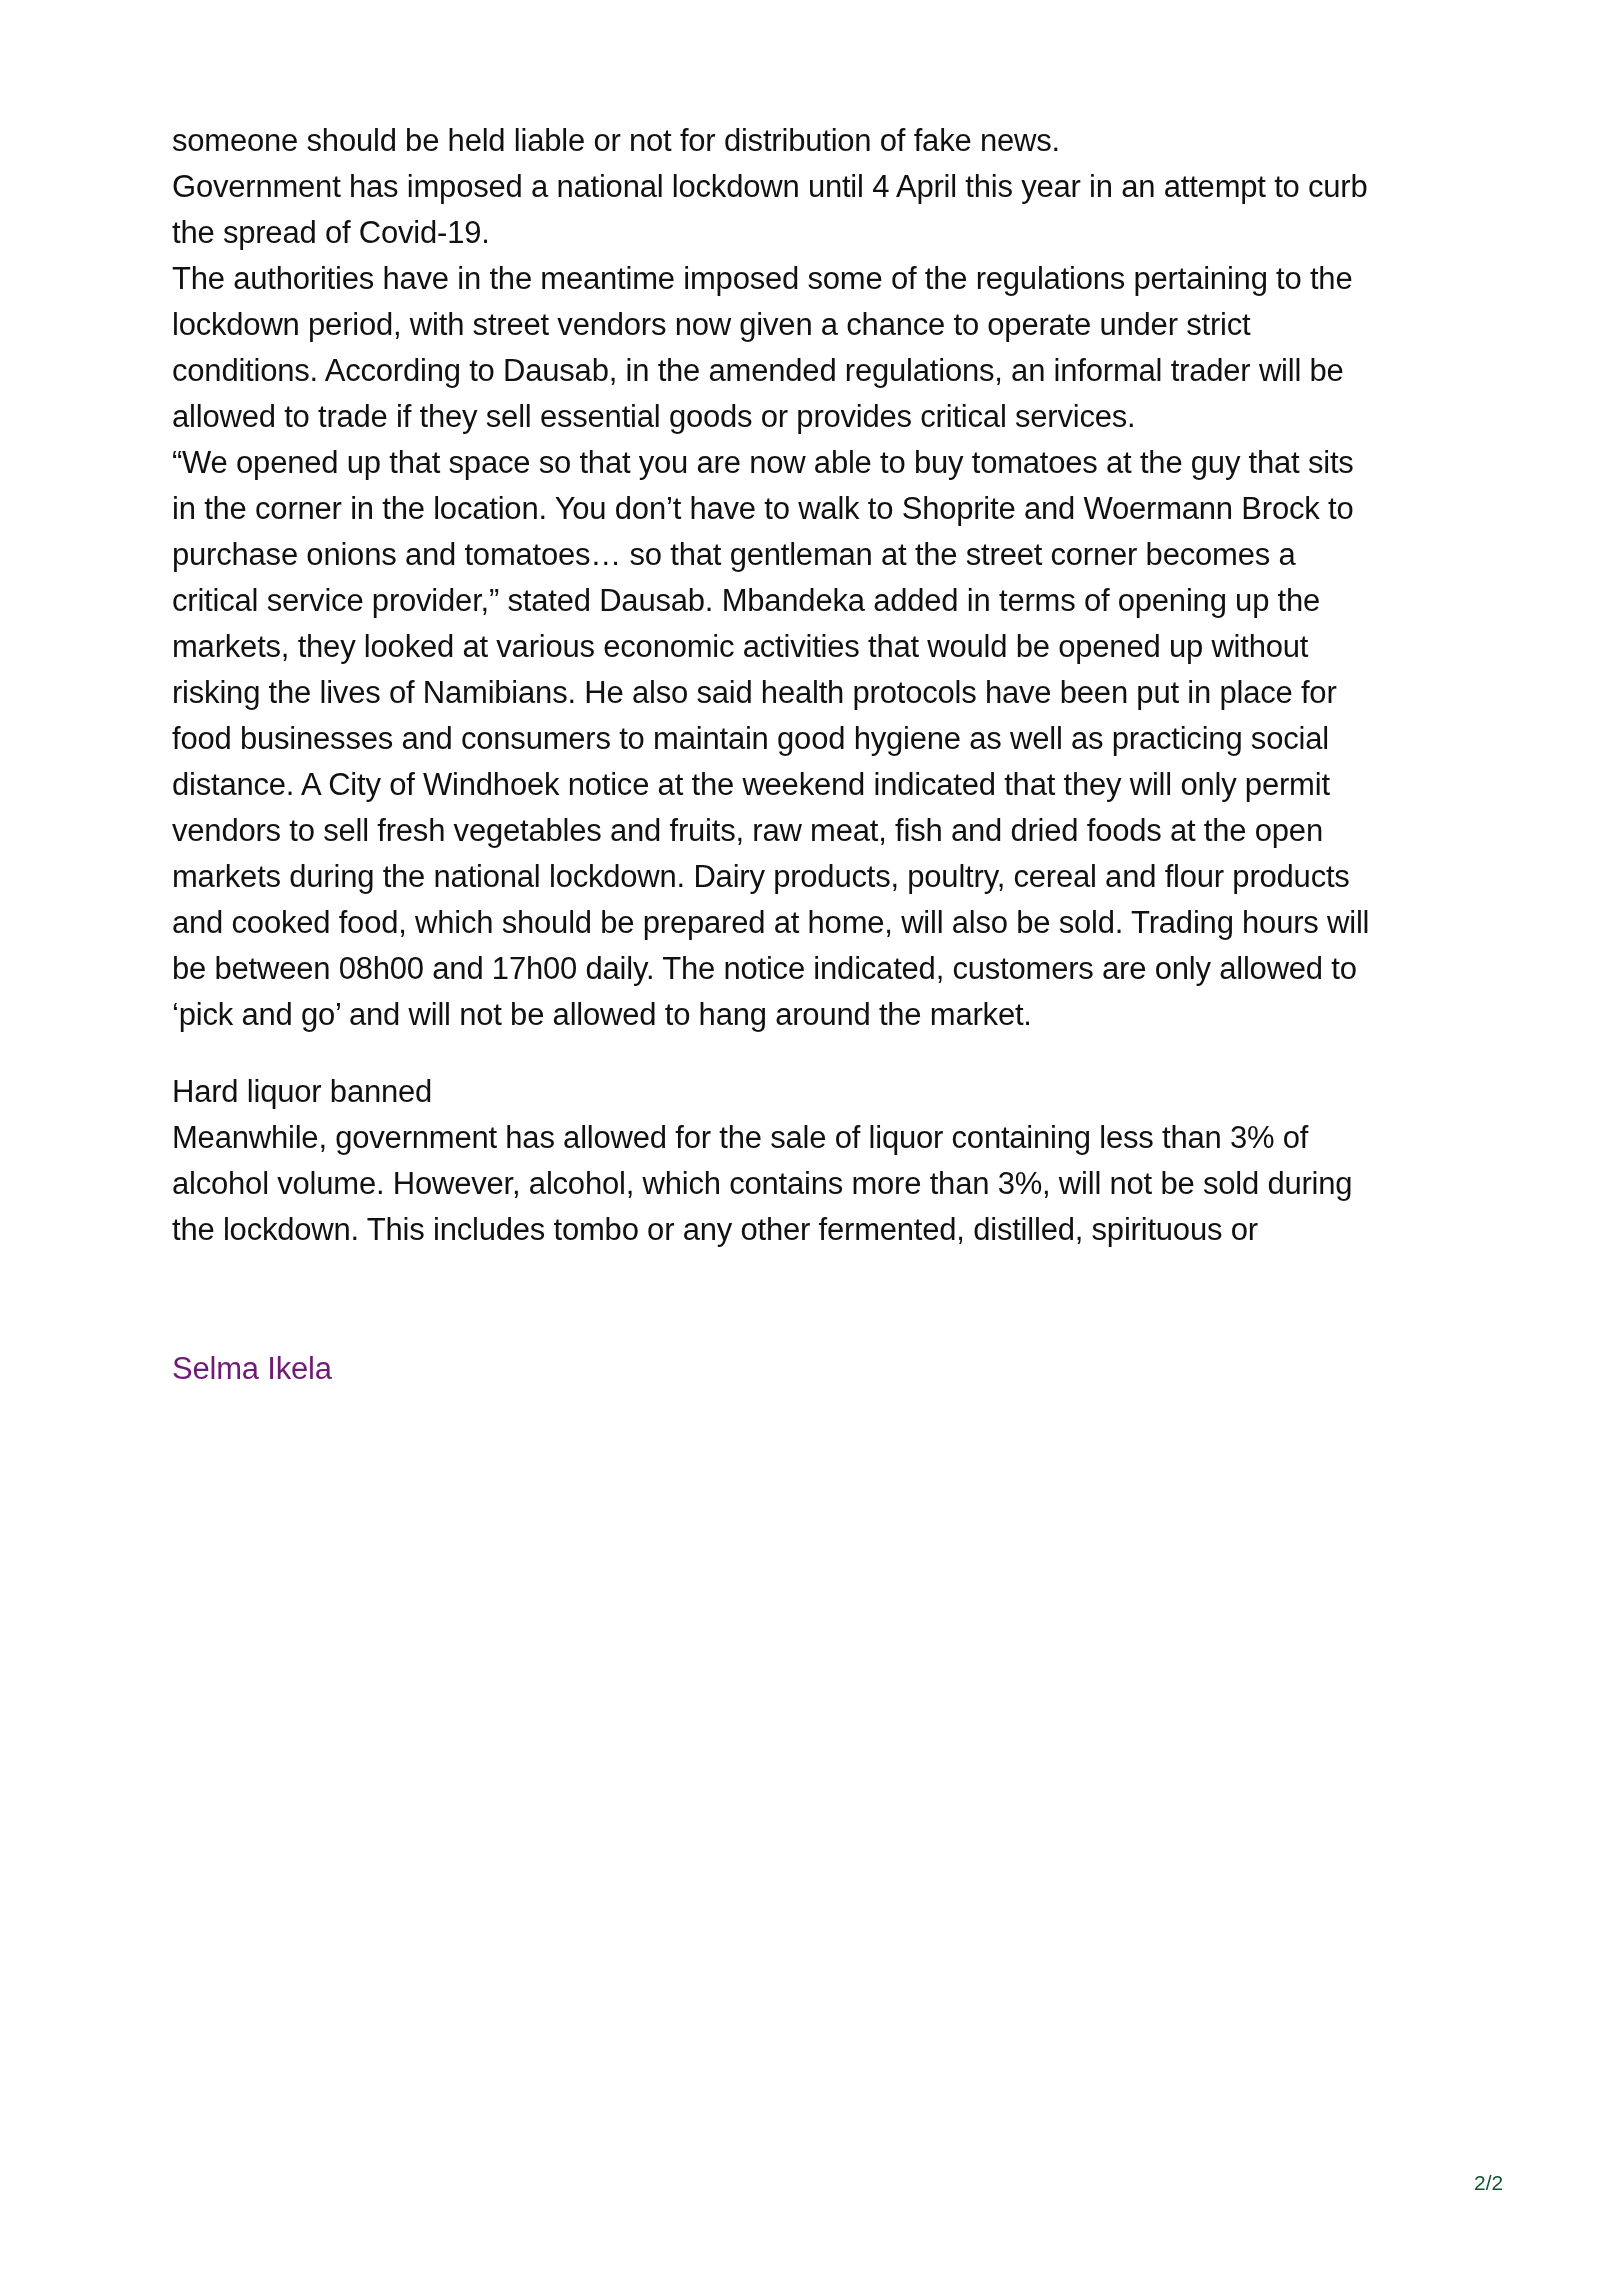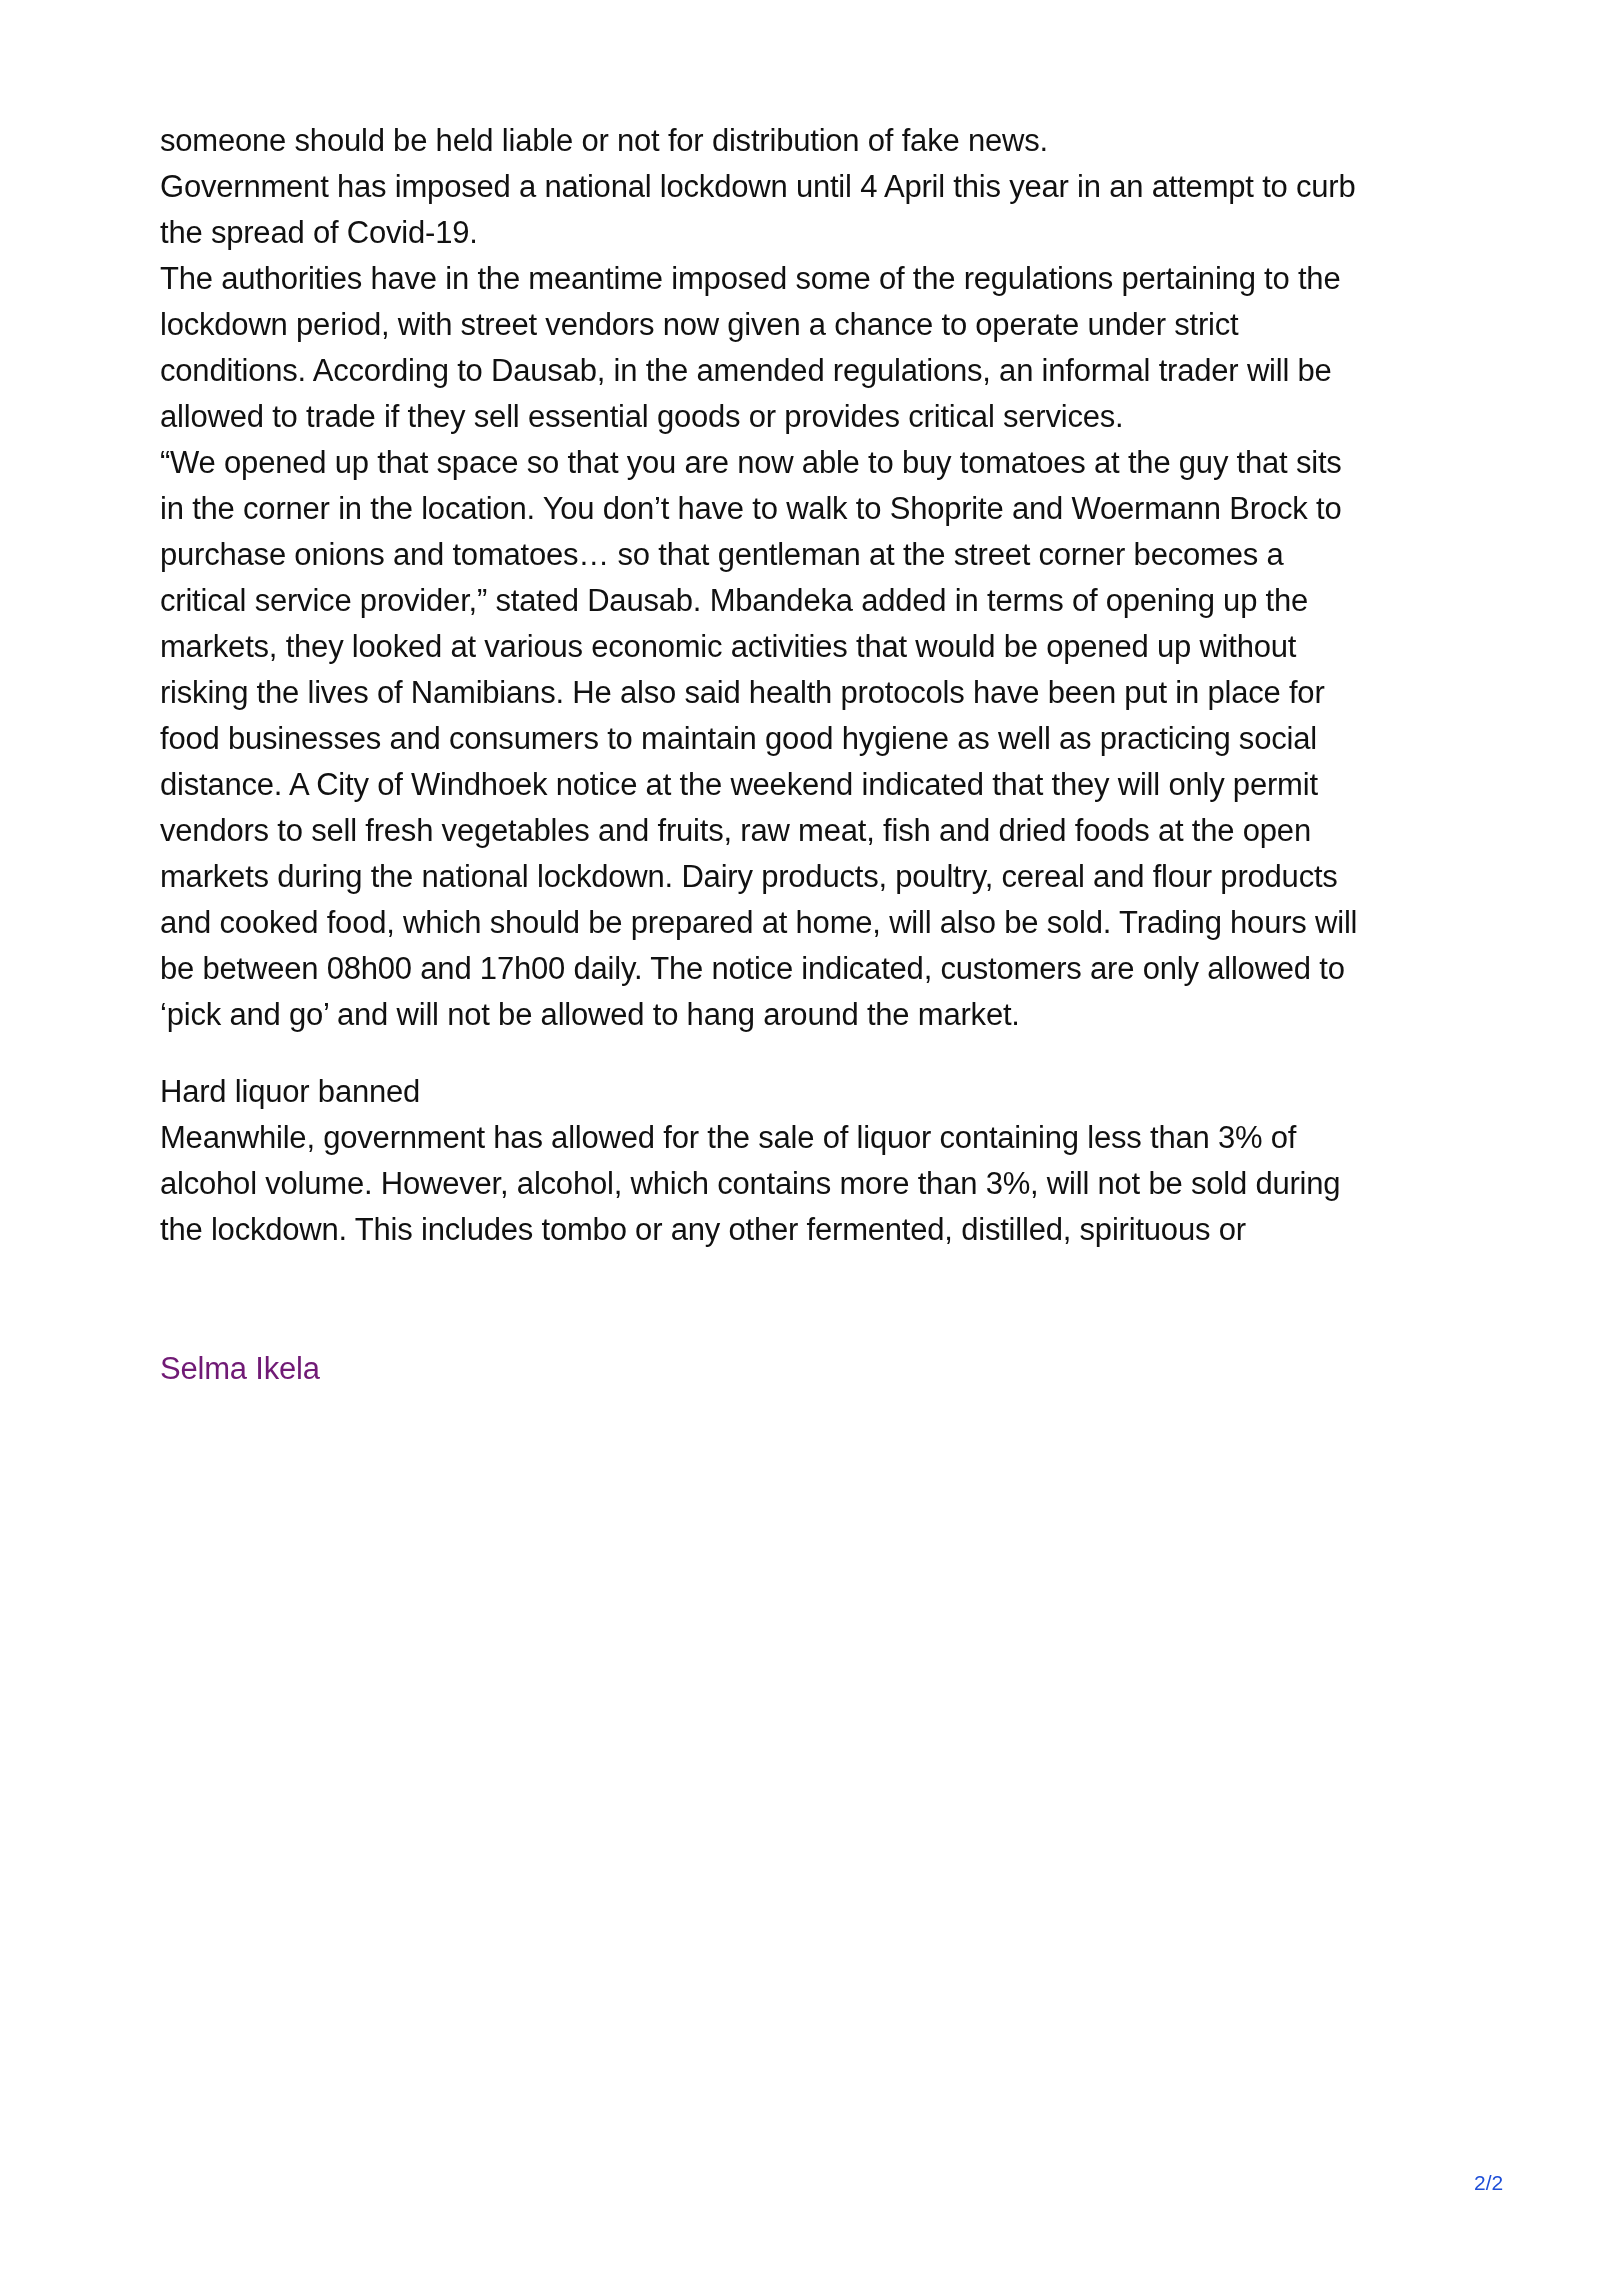--- a/index.html
+++ b/index.html
@@ -1,29 +1,29 @@
 <!DOCTYPE html>
 <html style="font-size:12.6px"><head>
 <meta charset="utf-8">
 <style>
   html, body { margin: 0; padding: 0; background: #ffffff; }
   body { width: 1622px; height: 2295px; position: relative; overflow: hidden; }
   .page {
-    position: absolute; left: 160px; top: 118px; width: 1319px;
+    position: absolute; left: 172px; top: 118px; width: 1319px;
     font-family: "Liberation Sans", sans-serif;
     font-size: 31px; line-height: 46px; color: #111111;
     letter-spacing: -0.2px;
   }
   .line { display: block; white-space: nowrap; }
   .gap-small { height: 31px; }
   .gap-large { height: 93px; }
   .author { text-underline-offset: 4.7px; color: #701a75; cursor: pointer; }
   .page-number {
     position: absolute; left: 1474px; top: 2171px;
-    font-family: "Liberation Sans", sans-serif; font-size: 21px; color: #1d4ed8;
+    font-family: "Liberation Sans", sans-serif; font-size: 21px; color: #14532d;
   }
 </style>
 </head>
 <body>
 
 <div class="page">
   <div>
     <span class="line">someone should be held liable or not for distribution of fake news.</span>
   </div>
   <div>

